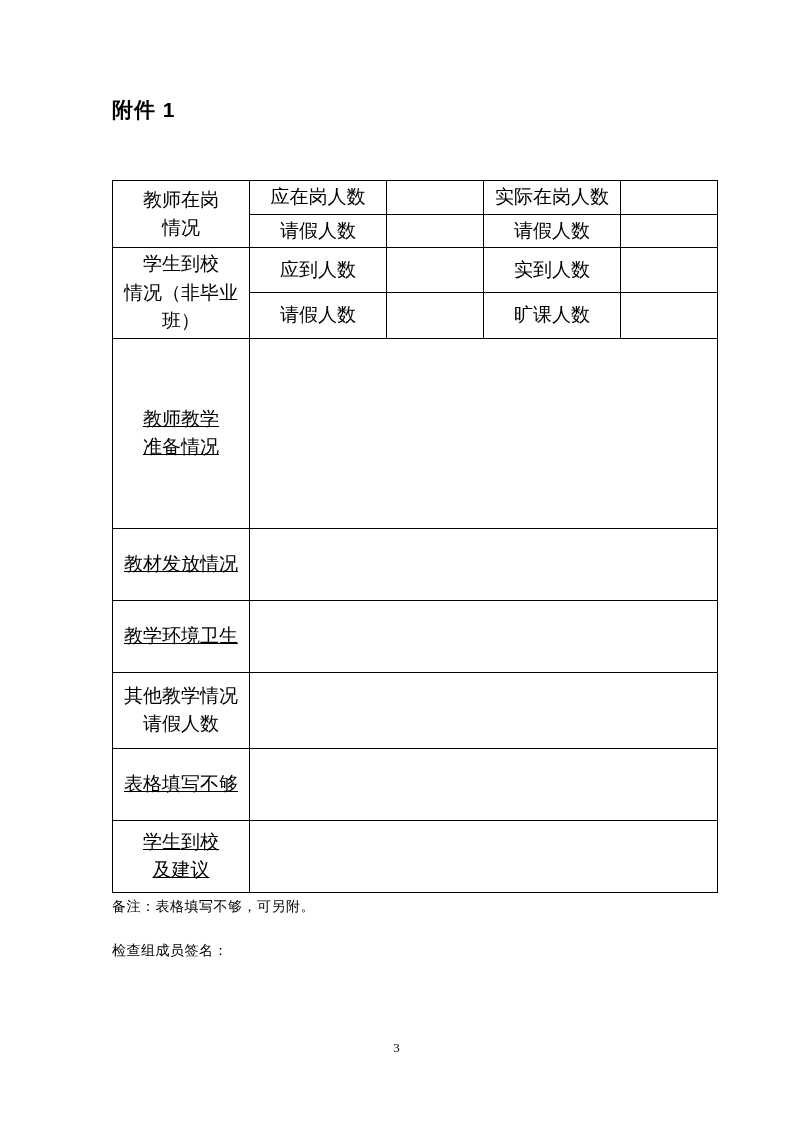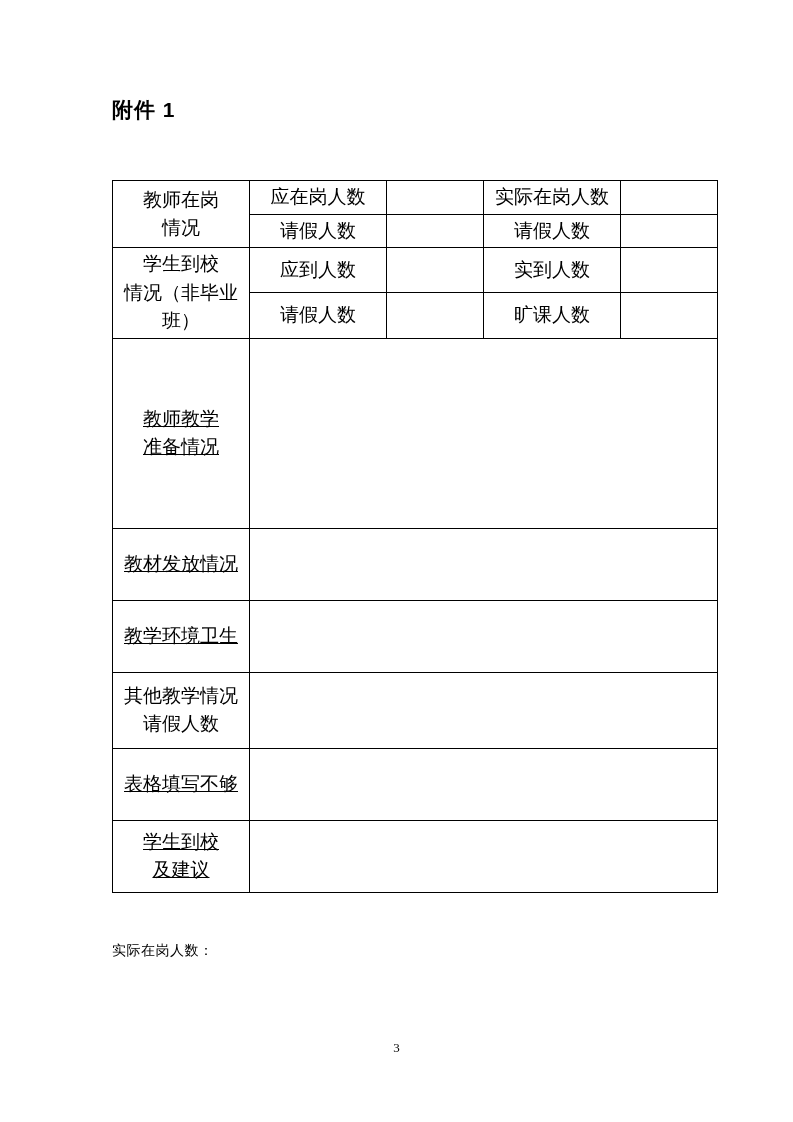--- a/index.html
+++ b/index.html
@@ -190,16 +190,17 @@
           <span class="cell-lines">
             <span>学生到校</span>
             <span>及建议</span>
           </span>
         </td>
         <td colspan="4"></td>
       </tr>
     </tbody>
   </table>
 
-  <div class="signature">实际在岗人数：</div>
+  <div class="note">备注：表格填写不够，可另附。</div>
+  <div class="signature">检查组成员签名：</div>
   <div class="page-number">3</div>
 
 </div>
 
 </body></html>

